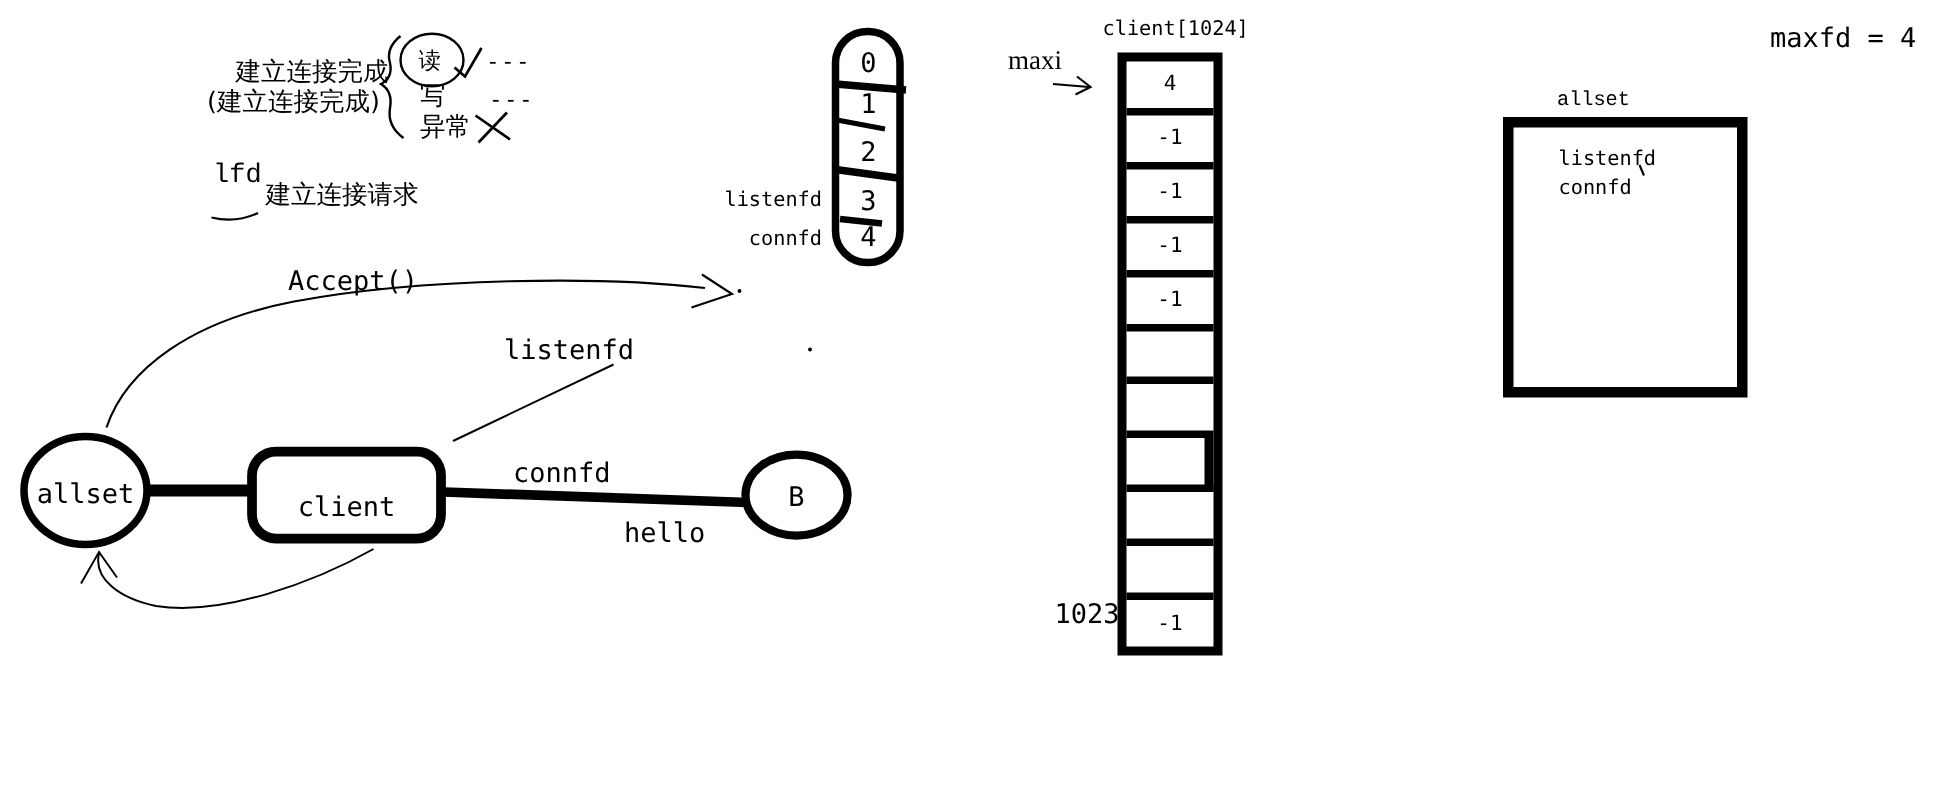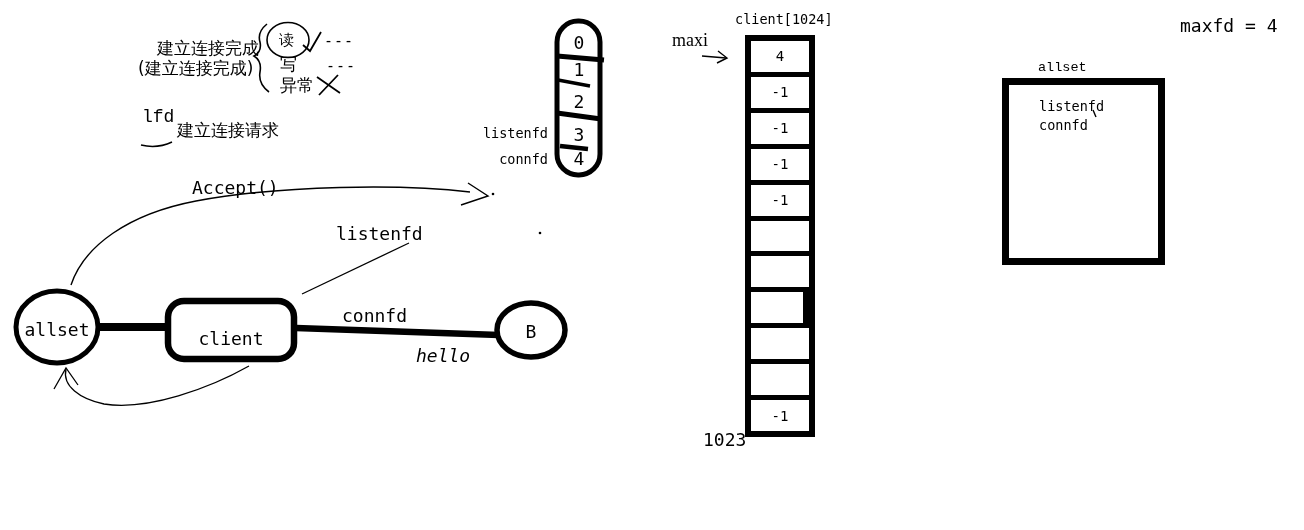--- a/index.html
+++ b/index.html
@@ -90,38 +90,38 @@
   <div class="abs cjk" style="left:280px;top:76px;">异常</div>
   <div class="abs mono dashes" style="left:324px;top:33px;">---</div>
   <div class="abs mono dashes" style="left:326px;top:58px;">---</div>
 
   <div class="abs mono" style="left:142px;top:108px;font-family:Liberation Mono, monospace;">lfd</div>
   <div class="abs cjk" style="left:177px;top:121px;">建立连接请求</div>
 
   <div class="abs mono" style="left:192px;top:178px;">Accept()</div>
   <div class="abs mono" style="left:336px;top:224px;">listenfd</div>
   <div class="abs mono" style="left:342px;top:306px;">connfd</div>
-  <div class="abs mono" style="left:416px;top:346px;font-style:italic;">hello</div>
+  <div class="abs mono" style="left:416px;top:346px;">hello</div>
   <div class="abs mono" style="left:1180px;top:16px;">maxfd = 4</div>
 
   <div class="abs mono center" style="left:16px;top:320px;width:82px;">allset</div>
   <div class="abs mono center" style="left:168px;top:329px;width:126px;">client</div>
   <div class="abs mono center" style="left:497px;top:322px;width:68px;">B</div>
 
   <div class="abs mono center" style="left:561px;top:33px;width:36px;">0</div>
   <div class="abs mono center" style="left:561px;top:60px;width:36px;">1</div>
   <div class="abs mono center" style="left:561px;top:92px;width:36px;">2</div>
   <div class="abs mono center" style="left:561px;top:125px;width:36px;">3</div>
   <div class="abs mono center" style="left:561px;top:149px;width:36px;">4</div>
   <div class="abs mono-sm right" style="left:460px;top:126px;width:88px;">listenfd</div>
   <div class="abs mono-sm right" style="left:460px;top:152px;width:88px;">connfd</div>
 
   <div class="abs mono-sm" style="left:735px;top:12px;">client[1024]</div>
   <div class="abs mono" style="left:672px;top:31px;font-family:Liberation Serif, serif;">maxi</div>
-  <div class="abs mono" style="left:703px;top:430px;">1023</div>
+  <div class="abs mono" style="left:703px;top:400px;">1023</div>
   <div id="client-array">
     <div class="cell">4</div>
     <div class="cell">-1</div>
     <div class="cell">-1</div>
     <div class="cell">-1</div>
     <div class="cell">-1</div>
     <div class="cell"></div>
     <div class="cell"></div>
     <div class="cell inset-right"></div>
     <div class="cell"></div>

